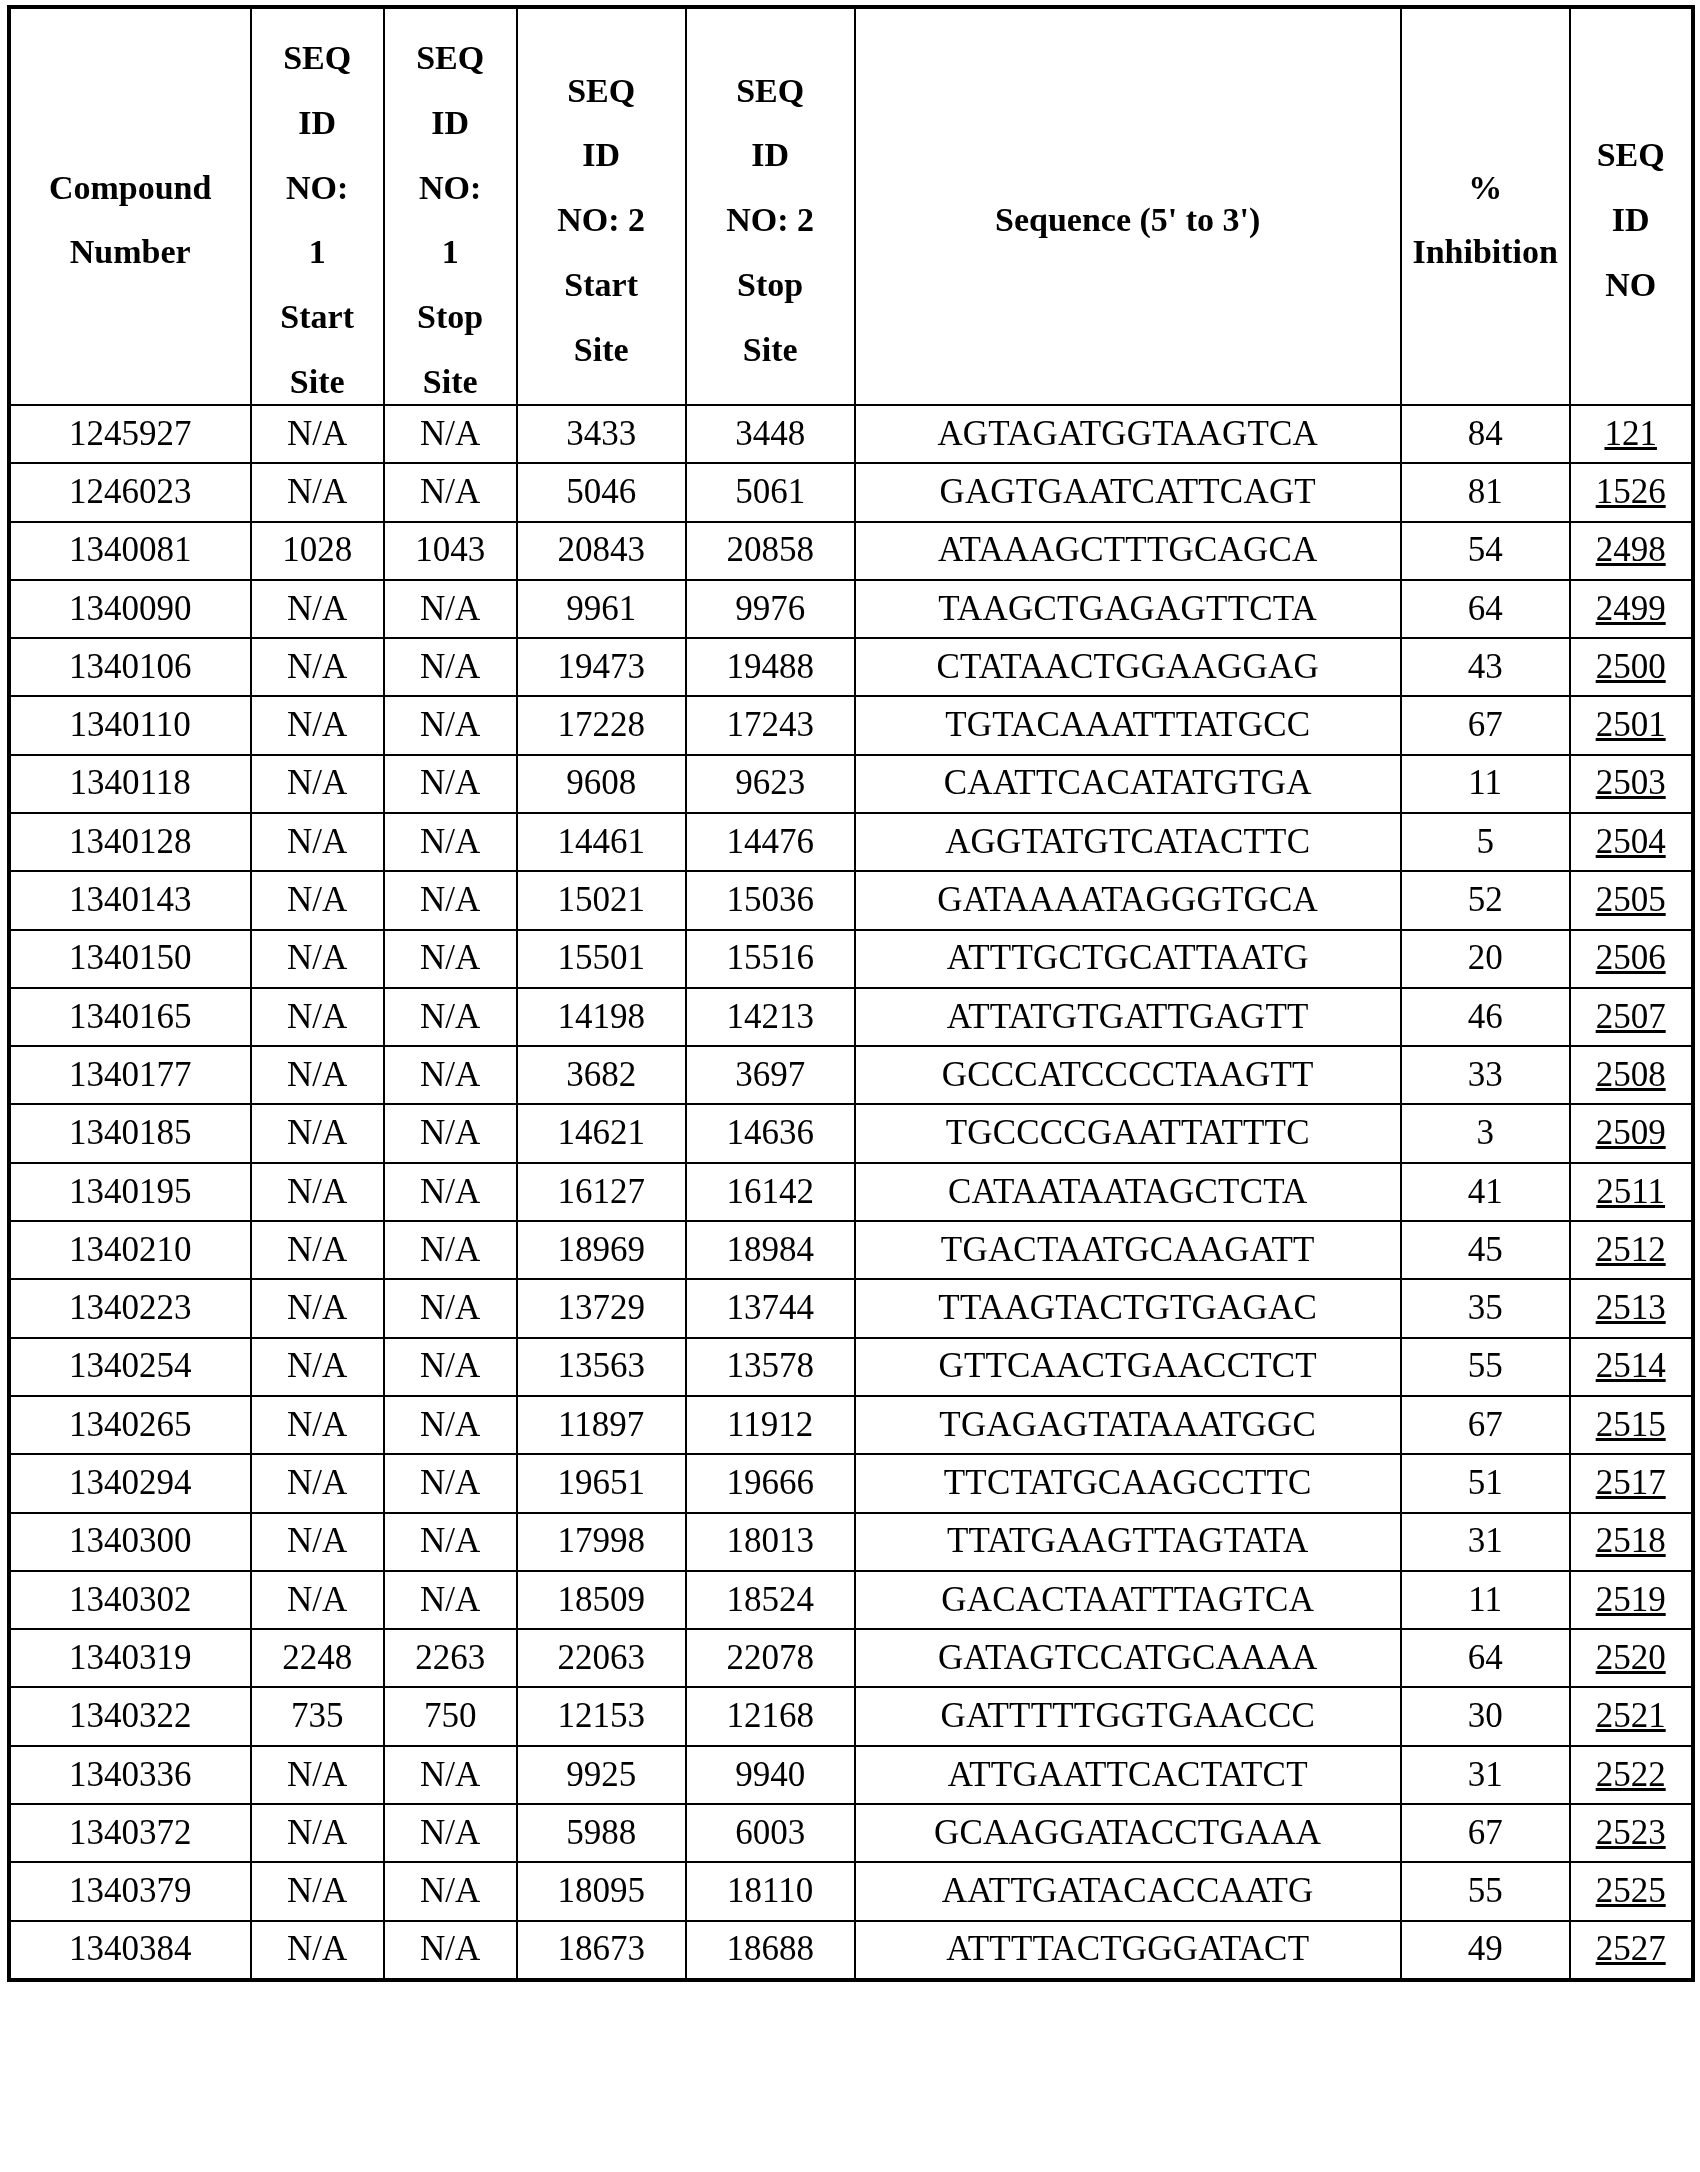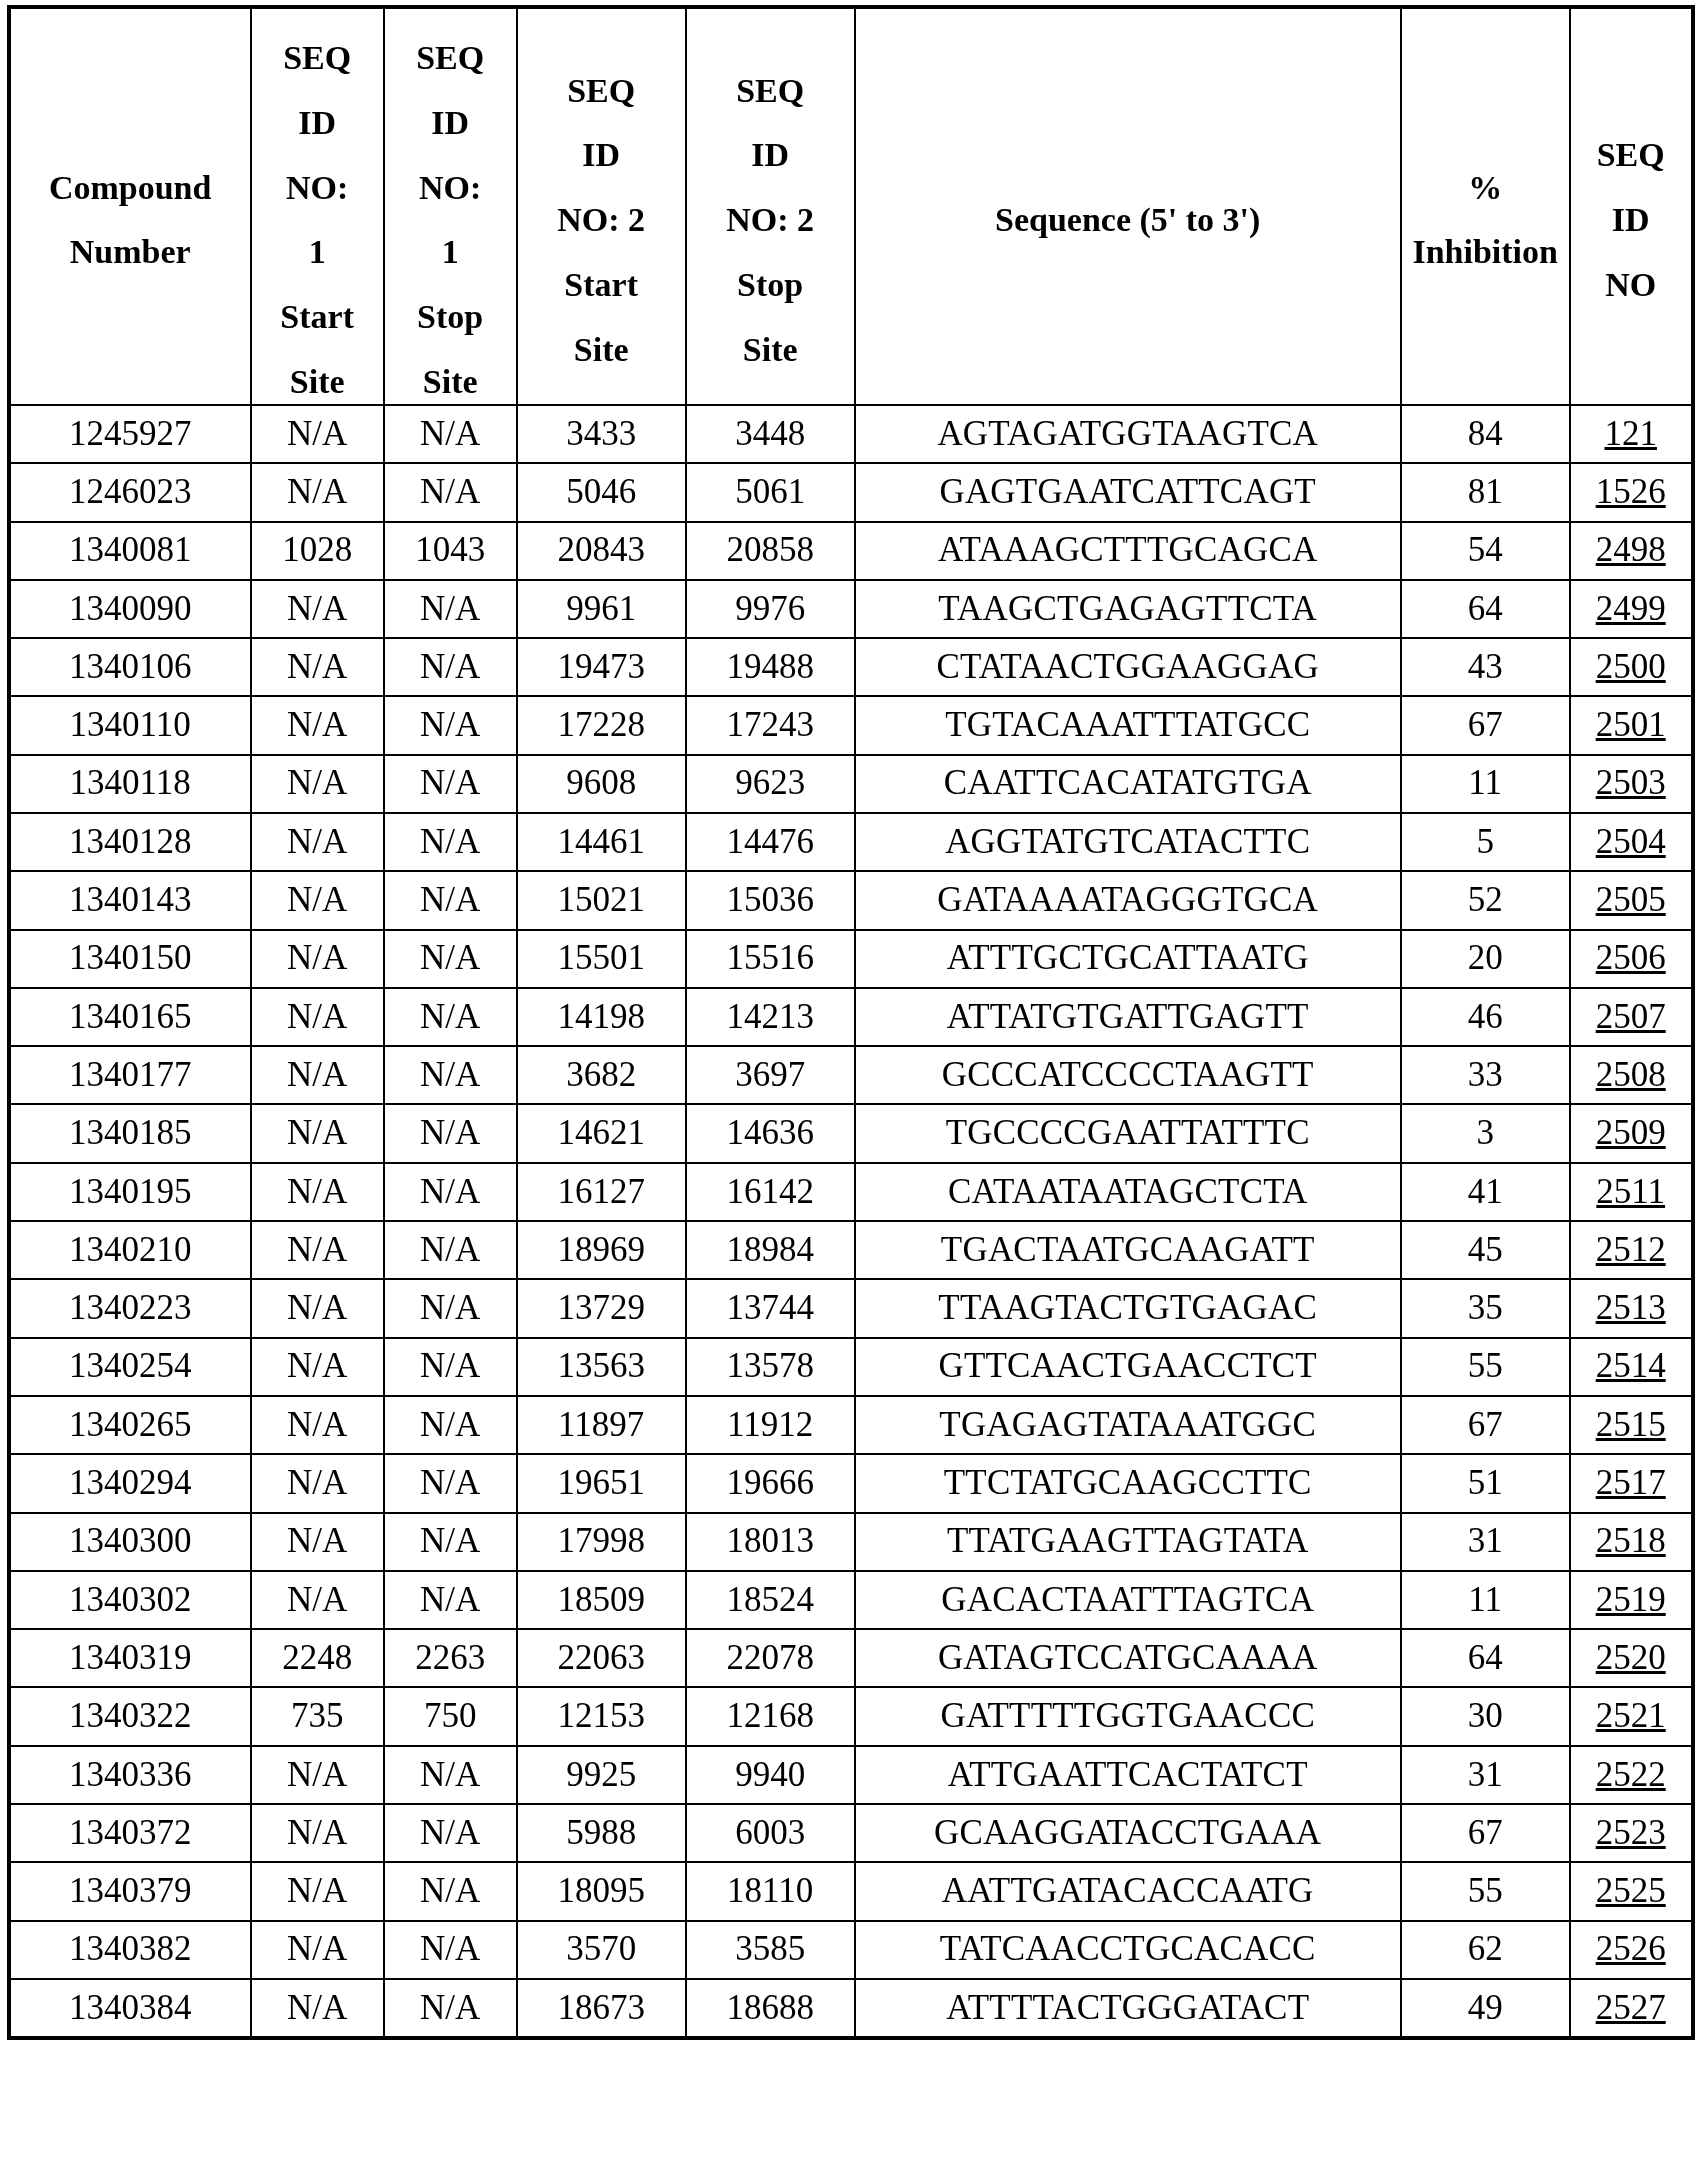--- a/index.html
+++ b/index.html
@@ -403,30 +403,20 @@
           <td class="c-compound">1340379</td>
           <td class="c-num">N/A</td>
           <td class="c-num">N/A</td>
           <td class="c-num">18095</td>
           <td class="c-num">18110</td>
           <td class="c-seq">AATTGATACACCAATG</td>
           <td class="c-num">55</td>
           <td class="c-seqid">2525</td>
         </tr>
         <tr>
-          <td class="c-compound">1340382</td>
-          <td class="c-num">N/A</td>
-          <td class="c-num">N/A</td>
-          <td class="c-num">3570</td>
-          <td class="c-num">3585</td>
-          <td class="c-seq">TATCAACCTGCACACC</td>
-          <td class="c-num">62</td>
-          <td class="c-seqid">2526</td>
-        </tr>
-        <tr>
           <td class="c-compound">1340384</td>
           <td class="c-num">N/A</td>
           <td class="c-num">N/A</td>
           <td class="c-num">18673</td>
           <td class="c-num">18688</td>
           <td class="c-seq">ATTTTACTGGGATACT</td>
           <td class="c-num">49</td>
           <td class="c-seqid">2527</td>
         </tr>
       </tbody>

